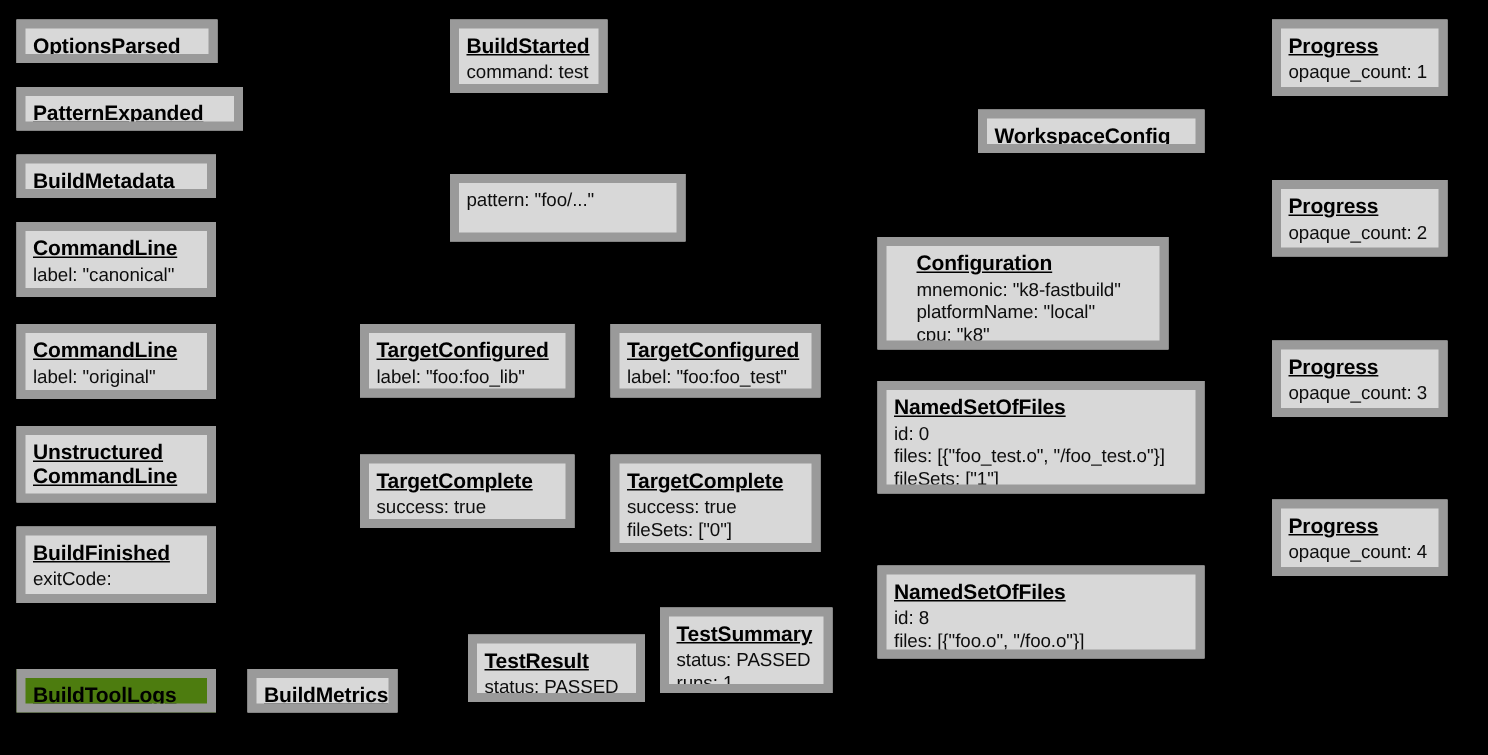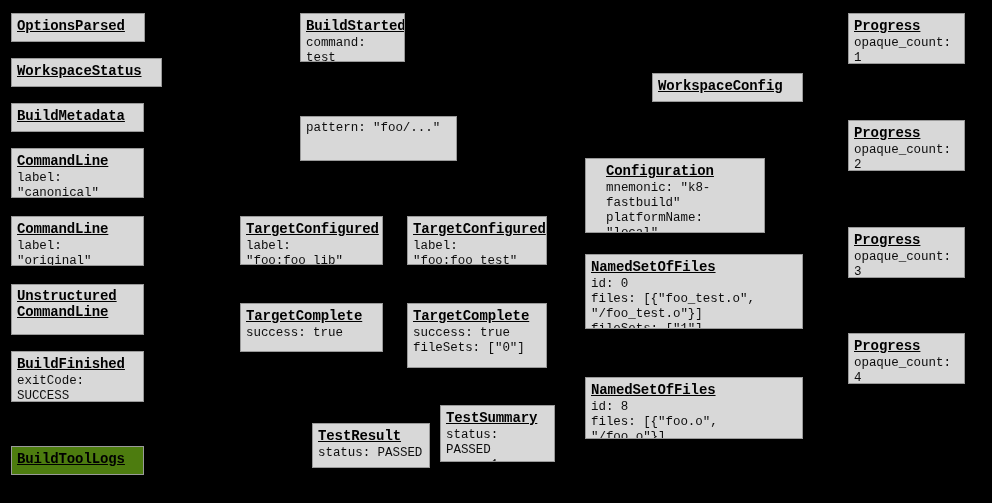--- a/index.html
+++ b/index.html
@@ -13,24 +13,23 @@
     width: 992px;
     height: 503px;
     background: #000000;
     overflow: hidden;
     font-family: "Liberation Sans", sans-serif;
   }
   .node {
     position: absolute;
     box-sizing: border-box;
     background: #d8d8d8;
-    border: 1px solid #701a75;
+    border: 6px solid #701a75;
     padding: 3px 5px 4px 5px;
     overflow: hidden;
-    font-family: Liberation Mono, monospace;
   }
   .node-title {
     display: inline-block;
     font-size: 14px;
     font-weight: bold;
     color: #000000;
     text-decoration: underline;
     line-height: 16px;
     white-space: pre-line;
     letter-spacing: -0.1px;
@@ -46,21 +45,21 @@
   }
 </style>
 </head>
 <body>
 
 <div id="canvas">
     <div class="node title-only" style="left: 11px; top: 13px; width: 134px; height: 29px; background: rgb(216, 216, 216); border-color: rgb(154, 154, 154);">
       <div><span class="node-title">OptionsParsed</span></div>
     </div>
     <div class="node title-only" style="left: 11px; top: 58px; width: 151px; height: 29px; background: rgb(216, 216, 216); border-color: rgb(154, 154, 154);">
-      <div><span class="node-title">WorkspaceStatus</span></div>
+      <div><span class="node-title">PatternExpanded</span></div>
     </div>
     <div class="node title-only" style="left: 11px; top: 103px; width: 133px; height: 29px; background: rgb(216, 216, 216); border-color: rgb(154, 154, 154);">
       <div><span class="node-title">BuildMetadata</span></div>
     </div>
     <div class="node" style="left: 11px; top: 148px; width: 133px; height: 50px; background: rgb(216, 216, 216); border-color: rgb(154, 154, 154);">
       <div><span class="node-title">CommandLine</span></div>
       <div class="node-fields">label: "canonical"</div>
     </div>
     <div class="node" style="left: 11px; top: 216px; width: 133px; height: 50px; background: rgb(216, 216, 216); border-color: rgb(154, 154, 154);">
       <div><span class="node-title">CommandLine</span></div>
@@ -69,20 +68,23 @@
     <div class="node title-only" style="left: 11px; top: 284px; width: 133px; height: 51px; background: rgb(216, 216, 216); border-color: rgb(154, 154, 154);">
       <div><span class="node-title">Unstructured
 CommandLine</span></div>
     </div>
     <div class="node" style="left: 11px; top: 351px; width: 133px; height: 51px; background: rgb(216, 216, 216); border-color: rgb(154, 154, 154);">
       <div><span class="node-title">BuildFinished</span></div>
       <div class="node-fields">exitCode: SUCCESS</div>
     </div>
     <div class="node title-only" style="left: 11px; top: 446px; width: 133px; height: 29px; background: #4d7c0f; border-color: rgb(154, 154, 154);">
       <div><span class="node-title">BuildToolLogs</span></div>
+    </div>
+    <div class="node title-only" style="left: 165px; top: 446px; width: 100px; height: 29px; background: rgb(216, 216, 216); border-color: rgb(154, 154, 154);">
+      <div><span class="node-title">BuildMetrics</span></div>
     </div>
     <div class="node" style="left: 300px; top: 13px; width: 105px; height: 49px; background: rgb(216, 216, 216); border-color: rgb(154, 154, 154);">
       <div><span class="node-title">BuildStarted</span></div>
       <div class="node-fields">command: test</div>
     </div>
     <div class="node" style="left: 300px; top: 116px; width: 157px; height: 45px; background: rgb(216, 216, 216); border-color: rgb(154, 154, 154);">
       <div class="node-fields">pattern: "foo/..."</div>
     </div>
     <div class="node" style="left: 240px; top: 216px; width: 143px; height: 49px; background: rgb(216, 216, 216); border-color: rgb(154, 154, 154);">
       <div><span class="node-title">TargetConfigured</span></div>
@@ -106,21 +108,21 @@
       <div class="node-fields">status: PASSED</div>
     </div>
     <div class="node" style="left: 440px; top: 405px; width: 115px; height: 57px; background: rgb(216, 216, 216); border-color: rgb(154, 154, 154);">
       <div><span class="node-title">TestSummary</span></div>
       <div class="node-fields">status: PASSED
 runs: 1</div>
     </div>
     <div class="node title-only" style="left: 652px; top: 73px; width: 151px; height: 29px; background: rgb(216, 216, 216); border-color: rgb(154, 154, 154);">
       <div><span class="node-title">WorkspaceConfig</span></div>
     </div>
-    <div class="node" style="left: 585px; top: 158px; width: 180px; height: 75px; background: rgb(216, 216, 216); border-color: rgb(154, 154, 154); padding-left: 20px;">
+    <div class="node" style="left: 585px; top: 158px; width: 194px; height: 75px; background: rgb(216, 216, 216); border-color: rgb(154, 154, 154); padding-left: 20px;">
       <div><span class="node-title">Configuration</span></div>
       <div class="node-fields">mnemonic: "k8-fastbuild"
 platformName: "local"
 cpu: "k8"</div>
     </div>
     <div class="node" style="left: 585px; top: 254px; width: 218px; height: 75px; background: rgb(216, 216, 216); border-color: rgb(154, 154, 154);">
       <div><span class="node-title">NamedSetOfFiles</span></div>
       <div class="node-fields">id: 0
 files: [{"foo_test.o", "/foo_test.o"}]
 fileSets: ["1"]</div>

